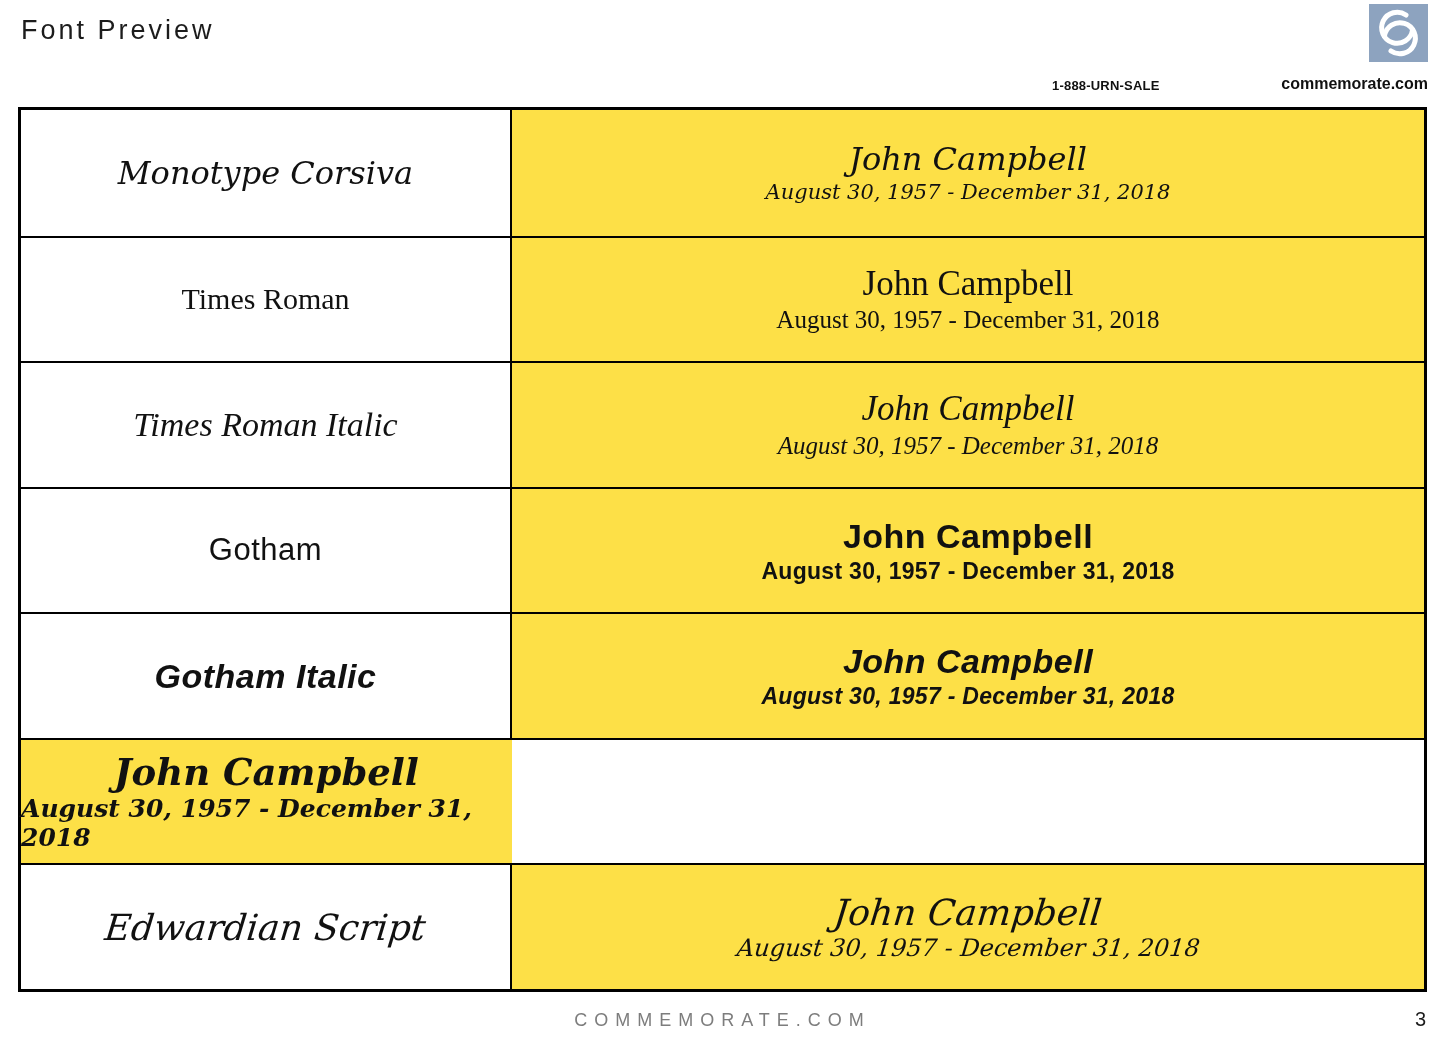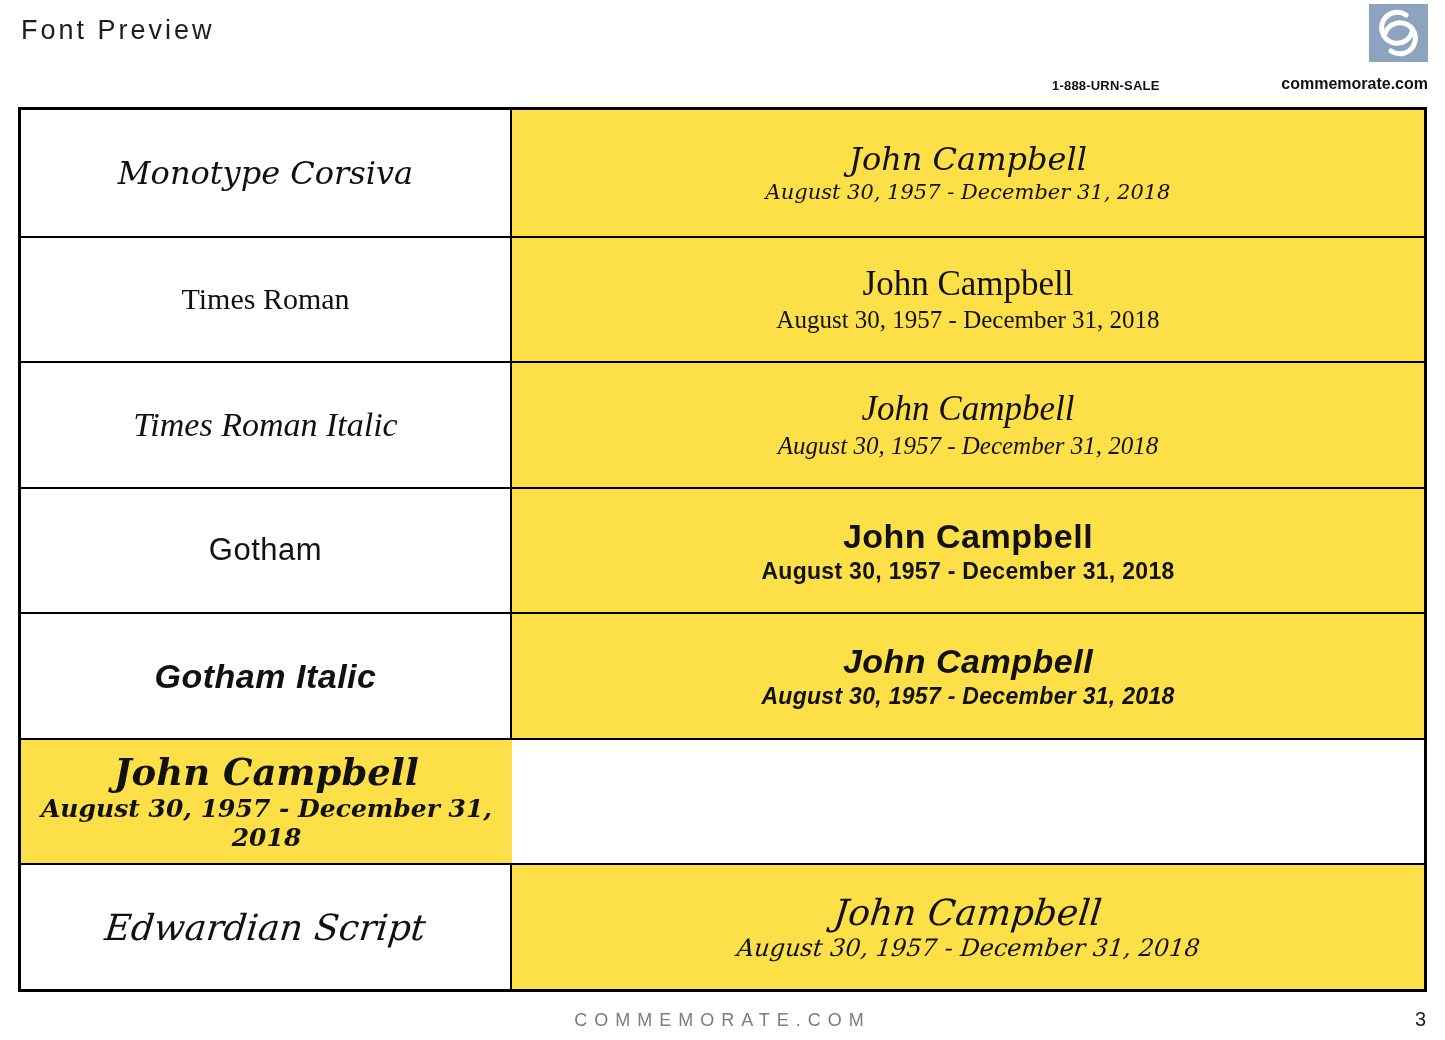--- a/index.html
+++ b/index.html
@@ -58,21 +58,20 @@
 
   
   .font-table {
     position: absolute;
     left: 18px; top: 107px;
     width: 1409px; height: 885px;
     border: 3px solid #000;
     display: grid;
     grid-template-rows: repeat(7, 1fr);
     background: #fff;
-    text-align: center;
   }
   .trow {
     display: grid;
     grid-template-columns: 491px 1fr;
     border-top: 2px solid #000;
     min-height: 0;
   }
   .trow:first-child { border-top: none; }
   .cell { display: flex; align-items: center; justify-content: center; min-height: 0; }
   .cell.left  { background: #ffffff; border-right: 2px solid #000; }

